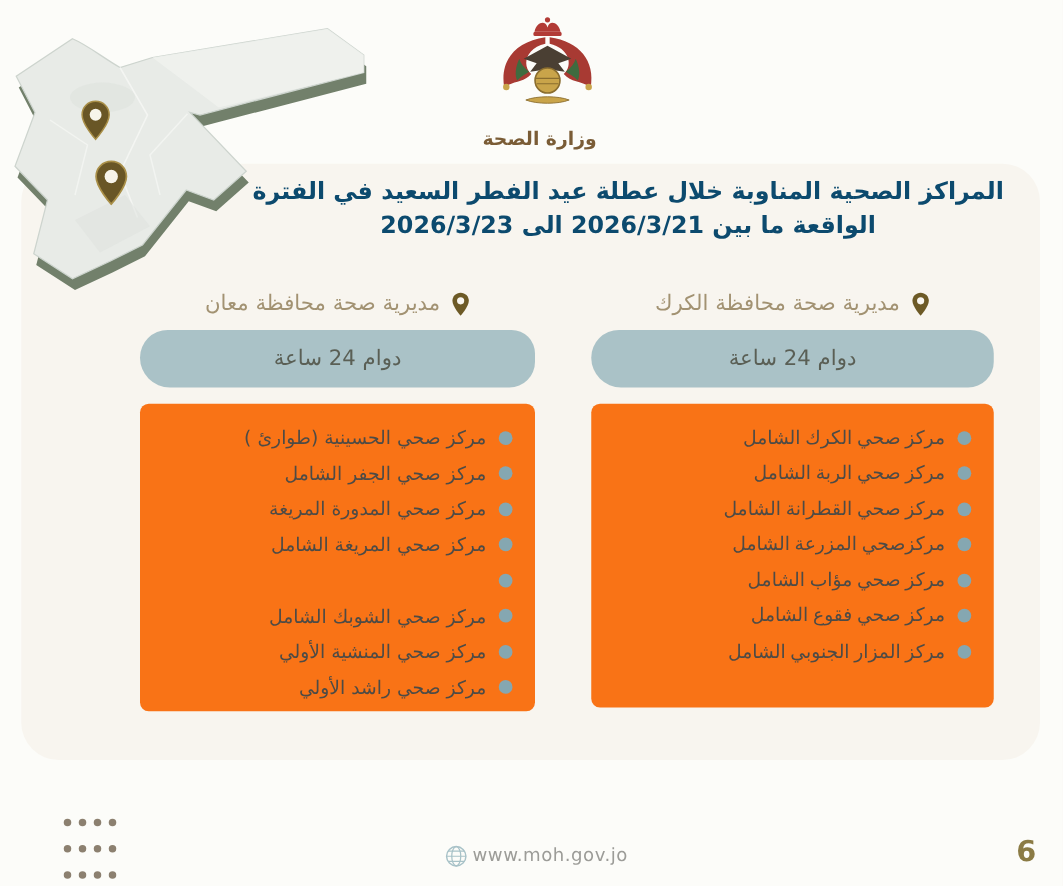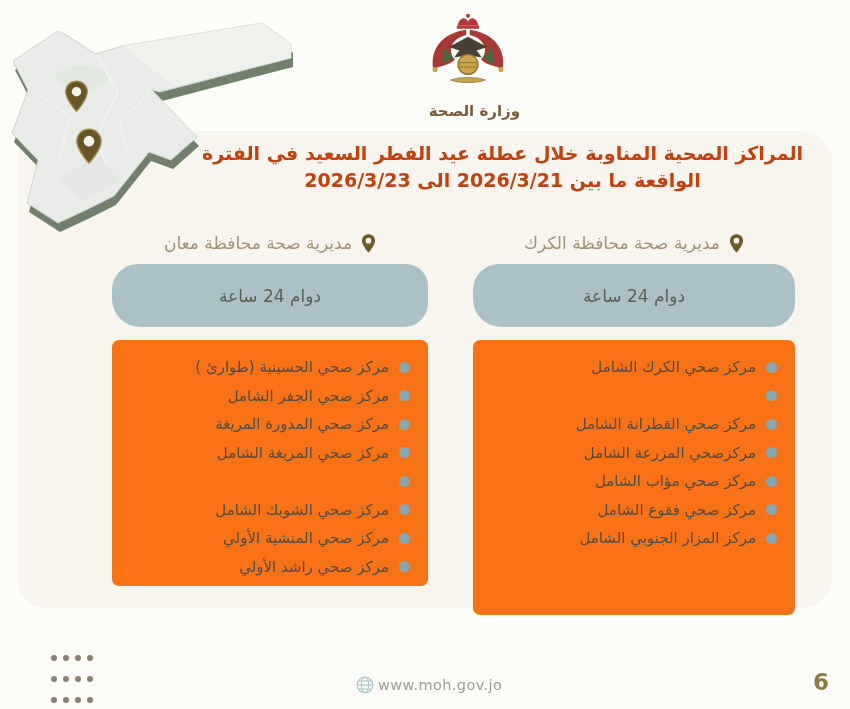--- a/index.html
+++ b/index.html
@@ -10,39 +10,39 @@
   .card{position:absolute;left:17px;top:131px;width:815px;height:477px;
     background:#f8f5ef;border-radius:30px;}
 
   
   .map{position:absolute;left:0;top:6px;width:295px;height:230px;z-index:3;}
   .pin{position:absolute;z-index:4;}
   .pin1{left:64px;top:80px;width:25px;height:33px;}
   .pin2{left:75px;top:128px;width:28px;height:37px;}
 
   
-  .logo{position:absolute;left:400px;top:12px;width:120px;z-index:3;text-align:right;}
+  .logo{position:absolute;left:386px;top:12px;width:120px;z-index:3;text-align:left;}
   .logo-name{margin-top:2px;font-size:15px;font-weight:bold;color:#7a5c36;}
 
   
   .title{position:absolute;left:195px;top:140px;width:615px;z-index:2;
-    text-align:center;color:#c2410c;font-weight:bold;font-size:19px;line-height:27px;}
+    text-align:center;color:#0c4a6e;font-weight:bold;font-size:19px;line-height:27px;}
 
   
   .col{position:absolute;top:229px;z-index:2;}
   .col-karak{left:473px;width:322px;}
   .col-maan{left:112px;width:316px;}
   .col-header{display:flex;direction:rtl;justify-content:center;align-items:center;
     gap:9px;height:28px;font-size:17px;color:#a29272;}
-  .badge{margin-top:7px;height:63px;background:#aac2c7;display:flex;align-items:center;
+  .badge{margin-top:7px;height:46px;background:#aac2c7;display:flex;align-items:center;
     justify-content:center;font-size:17px;color:#5a5f55;
     border-radius:26px 22px 24px 28px;box-sizing:border-box;}
   .panel{margin-top:13px;background:#f97316;border-radius:7px;direction:rtl;
     padding:13px 0;box-sizing:border-box;}
-  .col-karak .panel{height:275px;}
+  .col-karak .panel{height:243px;font-family:Liberation Serif, serif;}
   .col-maan .panel{height:246px;}
   .item{display:flex;align-items:center;gap:10px;height:28.5px;padding-right:18px;
     font-size:15px;color:#4d4b46;}
   .bullet{width:11px;height:11px;border-radius:50%;background:#85a7b1;flex:0 0 11px;}
 
   
   .dots{position:absolute;left:51px;top:655px;display:grid;
     grid-template-columns:repeat(4,6px);gap:15px 6px;z-index:2;}
   .dots span{width:6px;height:6px;border-radius:50%;background:#8c8070;}
   .footer{position:absolute;left:356px;top:676px;display:flex;align-items:center;
@@ -124,20 +124,21 @@
       <span>مديرية صحة محافظة الكرك</span>
     </div>
     <div class="badge" dir="rtl">دوام 24 ساعة</div>
     <div class="panel">
       <div class="item">
           <span class="bullet"></span>
           <span>مركز صحي الكرك الشامل</span>
         </div>
       <div class="item">
           <span class="bullet"></span>
+          <span>مركز صحي الربة الشامل</span>
         </div>
       <div class="item">
           <span class="bullet"></span>
           <span>مركز صحي القطرانة الشامل</span>
         </div>
       <div class="item">
           <span class="bullet"></span>
           <span>مركزصحي المزرعة الشامل</span>
         </div>
       <div class="item">

